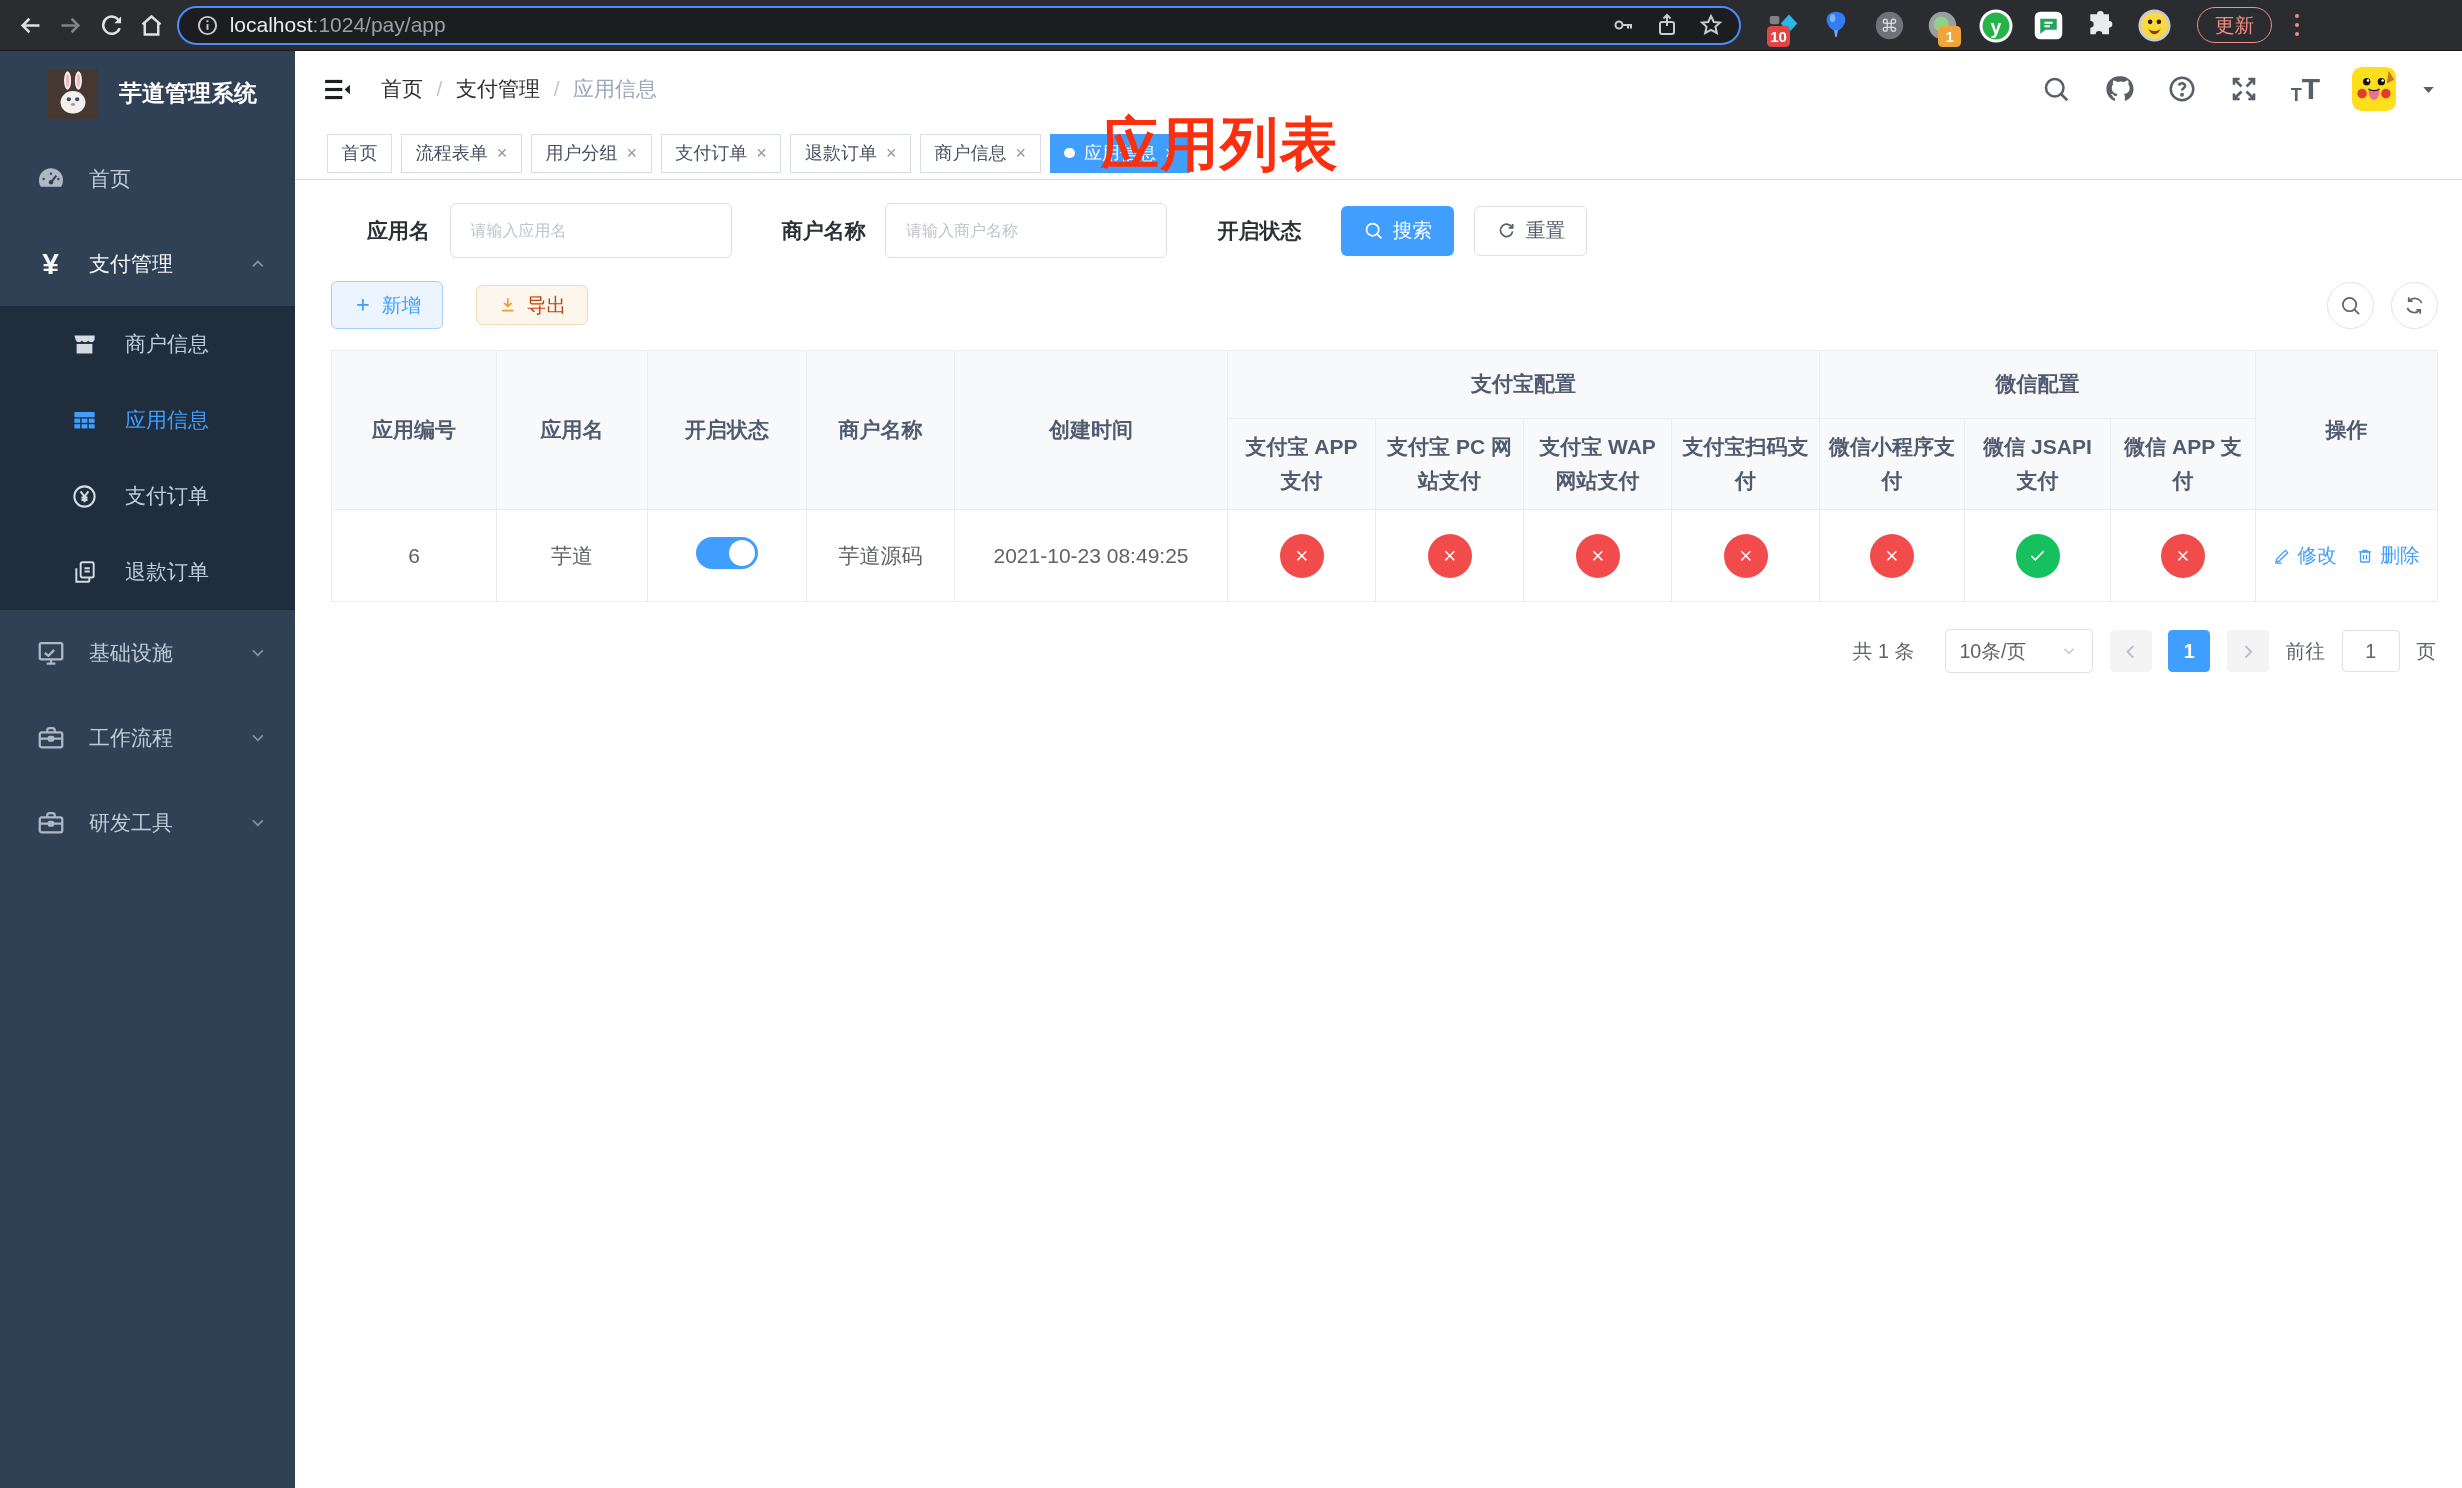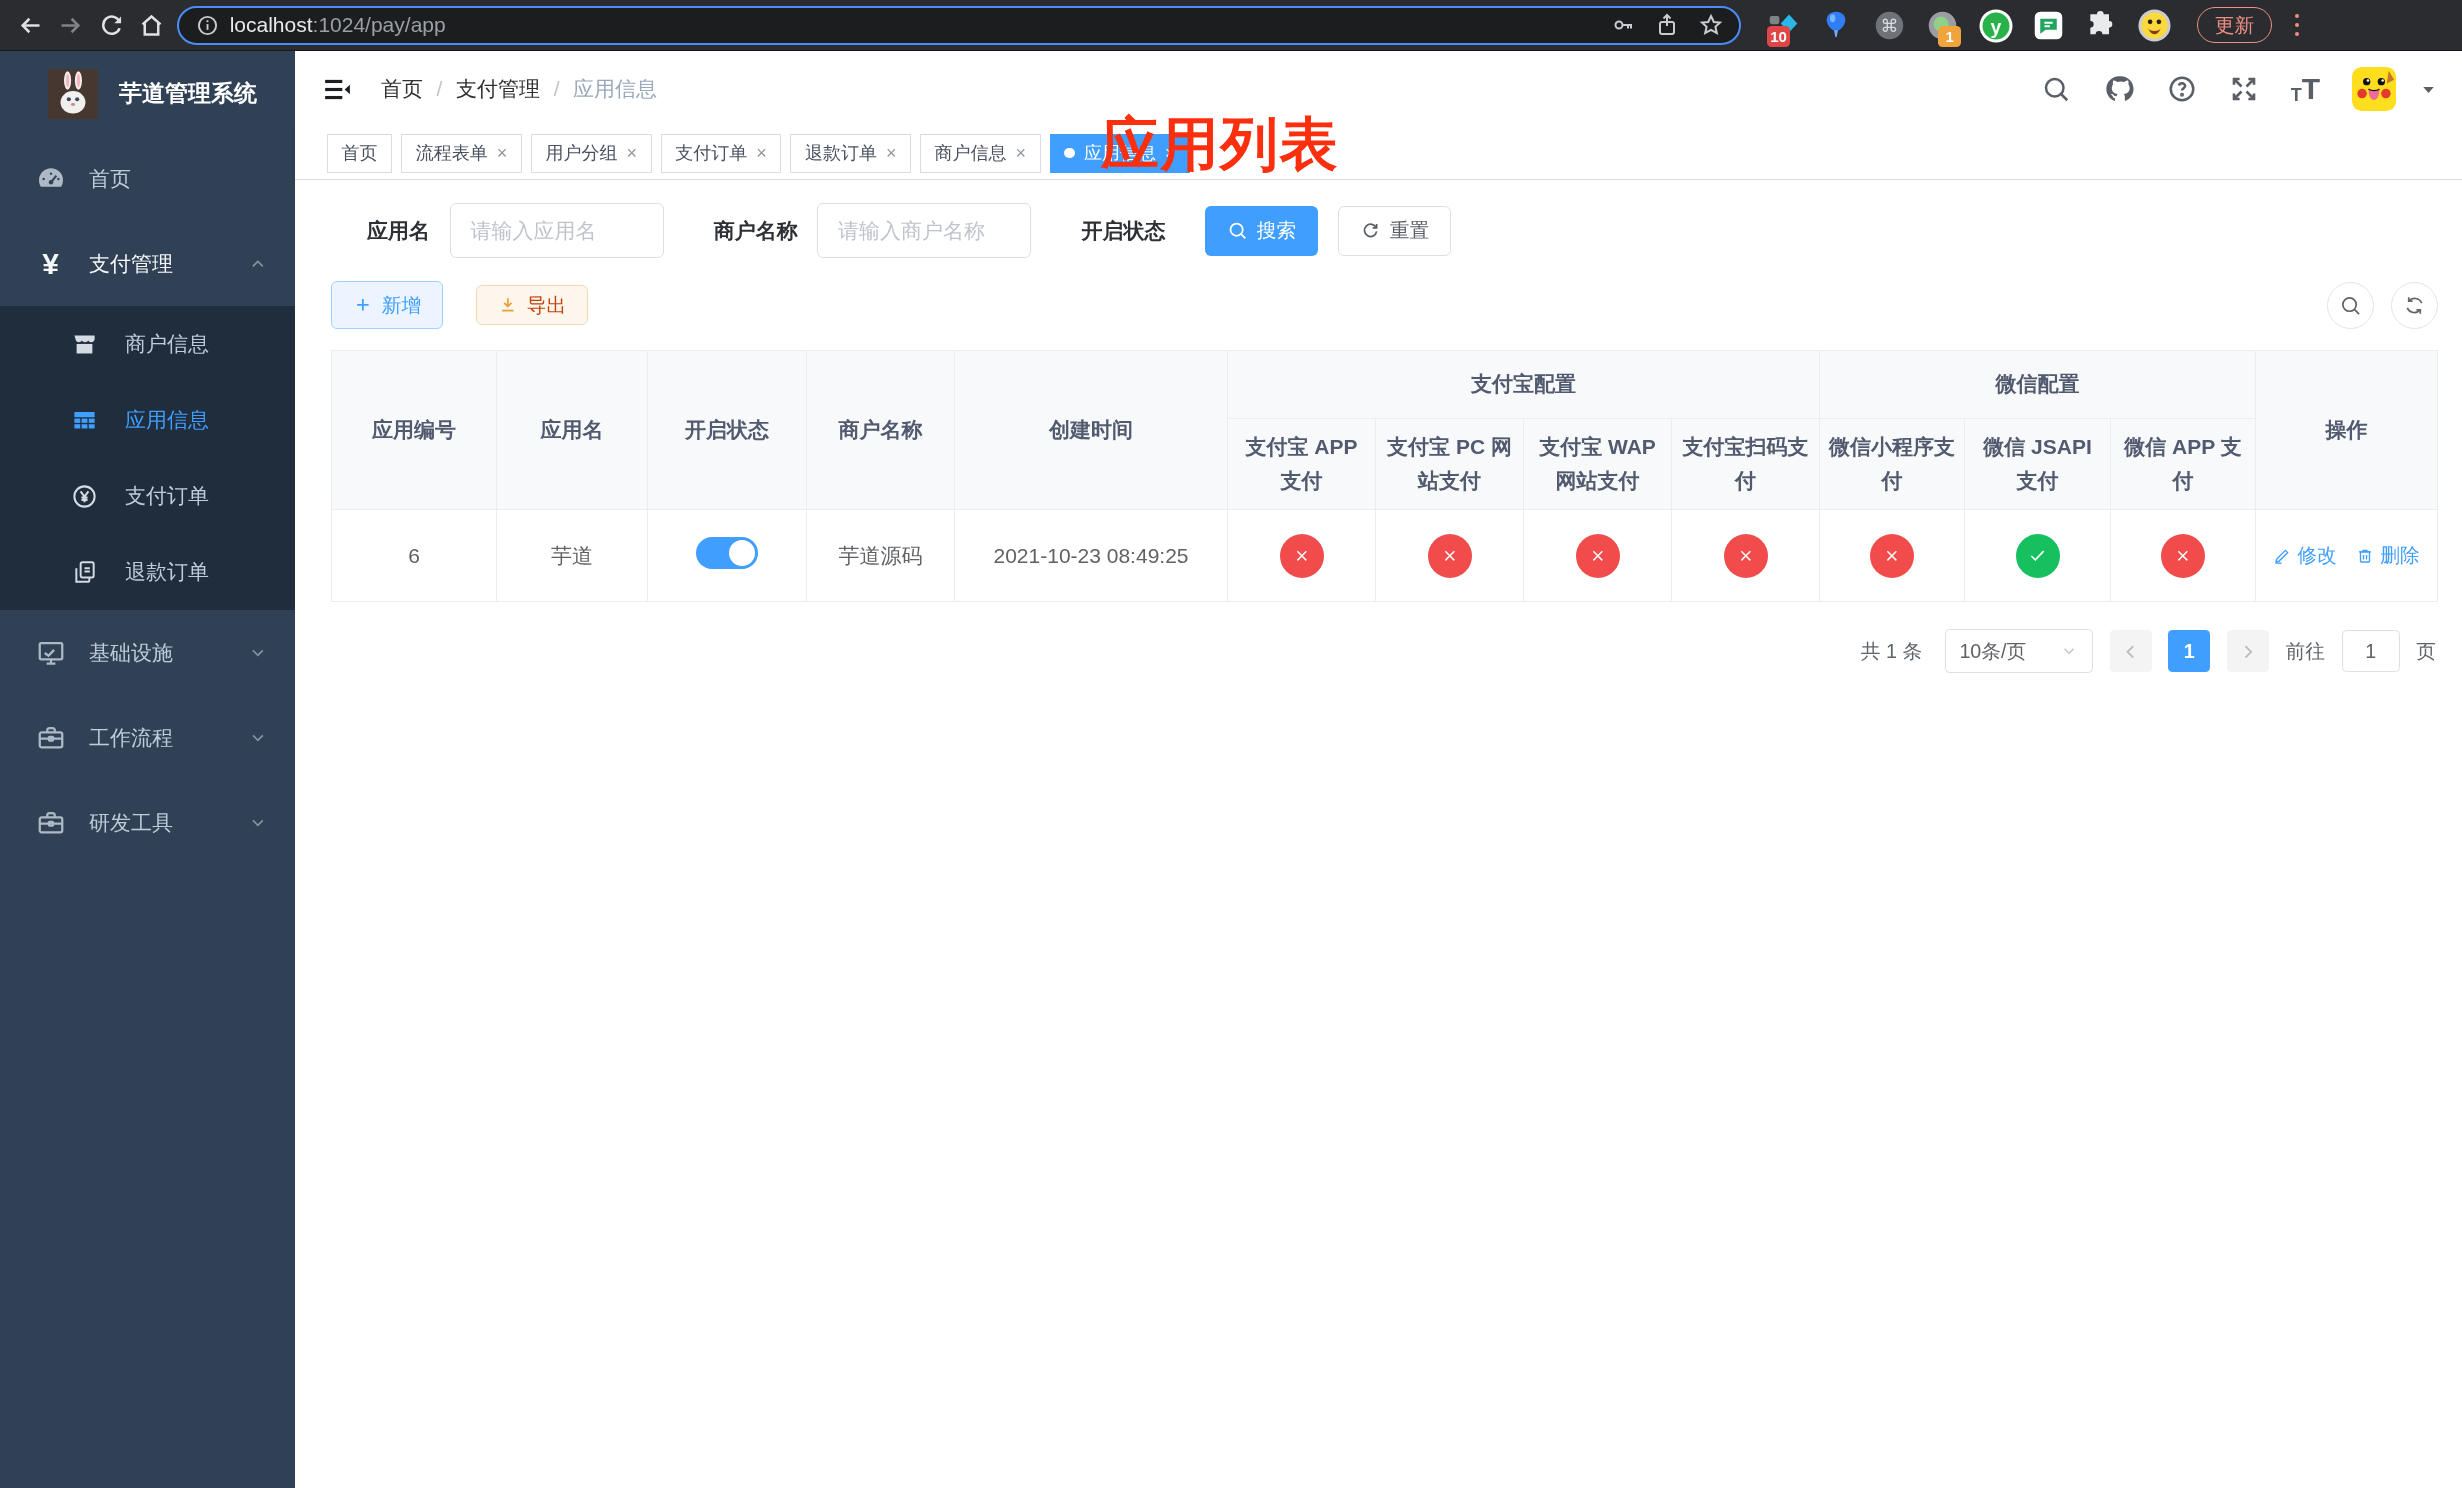--- a/index.html
+++ b/index.html
@@ -62,21 +62,21 @@
   .tab .tclose { font-size:18px; color:#90969e; line-height:1; }
   .tab.active { background:#409eff; border-color:#409eff; color:#fff; }
   .tab.active .tclose { color:#fff; }
   .tab .dot { width:10.6px; height:10.6px; border-radius:50%; background:#fff; }
 
   
   .content { flex:1; padding:23px 26.5px 0 36px; background:#fff; }
 
   .filter-row { display:flex; align-items:center; padding-left:36px; margin-bottom:23px; font-size:21px; color:#2d3035; }
   .f-label { font-weight:bold; margin-right:19.7px; white-space:nowrap; }
-  .f-input { width:214px; height:55px; border:1.5px solid #dcdfe6; border-radius:6px; padding:0 19.7px; font-size:21px; color:#606266; background:#fff; outline:none; font-family:inherit; }
+  .f-input { width:282px; height:55px; border:1.5px solid #dcdfe6; border-radius:6px; padding:0 19.7px; font-size:16px; color:#606266; background:#fff; outline:none; font-family:inherit; }
   .f-input::placeholder { color:#bfc4cc; }
   .f-select { width:297px; height:55px; border:1.5px solid #dcdfe6; border-radius:6px; padding:0 18px; display:flex; align-items:center; justify-content:space-between; color:#bfc4cc; background:#fff; cursor:pointer; }
   .f-gap { width:50px; }
   .btn { height:50px; border-radius:6px; font-size:19.7px; display:inline-flex; align-items:center; gap:9px; padding:0 21px; cursor:pointer; border:1.5px solid transparent; white-space:nowrap; font-family:inherit; }
   .btn-primary { background:#409eff; color:#fff; margin-left:19.7px; }
   .btn-plain { background:#fff; border-color:#dcdfe6; color:#5a5e66; margin-left:19.7px; }
 
   .toolbar { display:flex; align-items:center; margin-bottom:21px; }
   .btn-add { background:#ecf5ff; border-color:#a3d0ff; color:#409eff; height:48px; }
   .btn-export { background:#fdf6ec; border-color:#f5dab1; color:#c2410c; height:40px; margin-left:33px; }
@@ -96,21 +96,21 @@
 
   .status-circle { width:44px; height:44px; border-radius:50%; display:inline-grid; place-items:center; color:#fff; }
   .status-circle.no { background:#f14b4b; }
   .status-circle.ok { background:#16c05f; }
   .status-circle svg { display:none; }
   .status-circle.no .ic-x { display:block; }
   .status-circle.ok .ic-check { display:block; }
 
   
   .pagination { width:2105px; display:flex; align-items:center; justify-content:flex-end; gap:16.7px; margin-top:27px; font-size:19.7px; color:#5f646b; }
-  .pg-size { width:148px; height:44px; border:1.5px solid #dcdfe6; border-radius:4.5px; display:flex; align-items:center; justify-content:space-between; padding:0 13.6px; color:#606266; background:#fff; cursor:pointer; }
+  .pg-size { width:148px; height:44px; border:1.5px solid #dcdfe6; border-radius:4.5px; display:flex; align-items:center; justify-content:space-between; padding:0 13.6px; color:#606266; background:#fff; cursor:pointer;margin-left:8px; }
   .pg-btn { width:42px; height:42px; border-radius:4.5px; background:#f4f4f5; color:#b8bec6; display:grid; place-items:center; cursor:pointer; }
   .pg-num { background:#409eff; color:#fff; font-weight:bold; font-size:19.7px; }
   .goto-input { width:58px; height:42px; border:1.5px solid #dcdfe6; border-radius:4.5px; text-align:center; font-size:19.7px; color:#606266; outline:none; font-family:inherit; }
   .pg-total { margin-right:6px; }
   svg { display:block; }
 </style>
 </head>
 <body>
 
 <div class="browser-bar">

